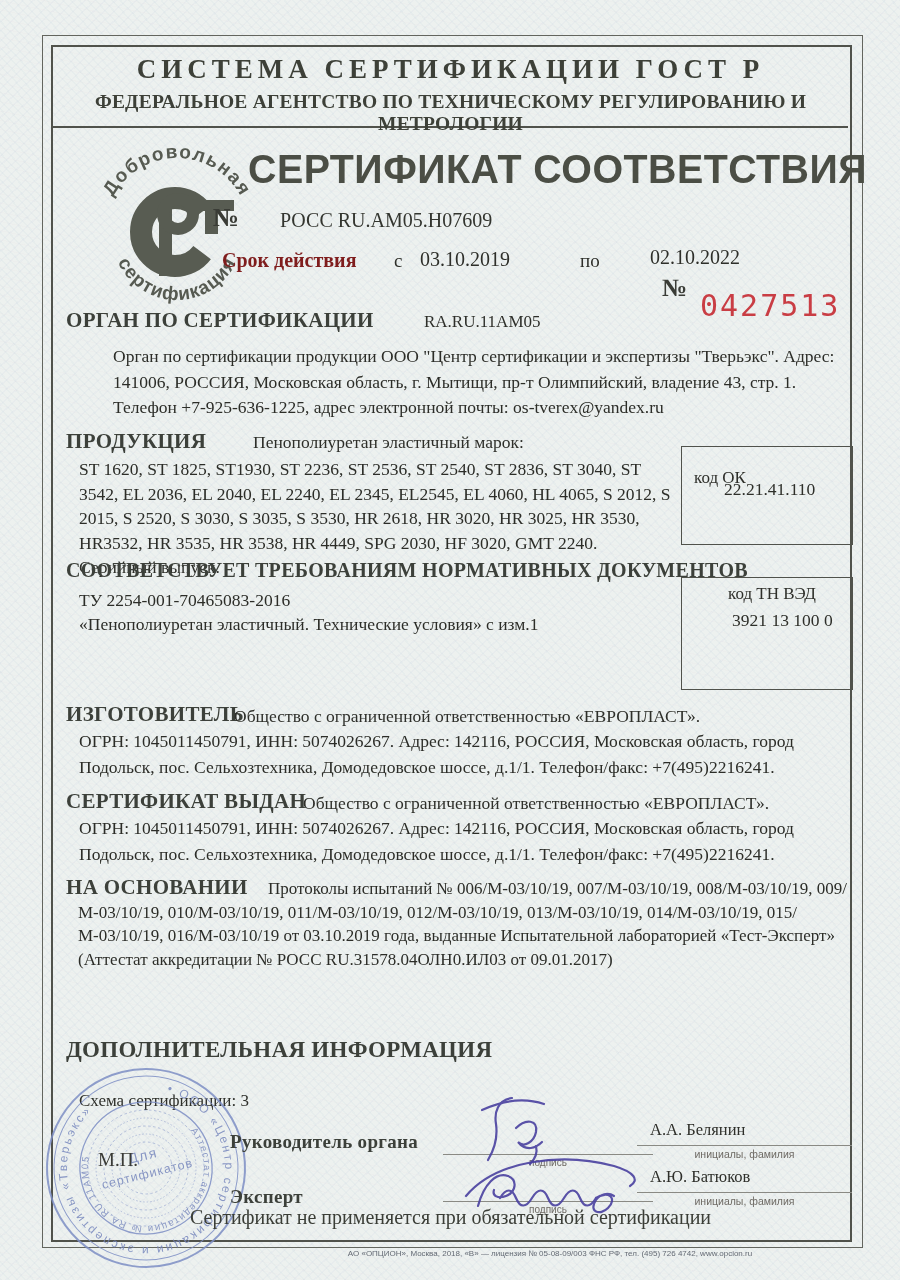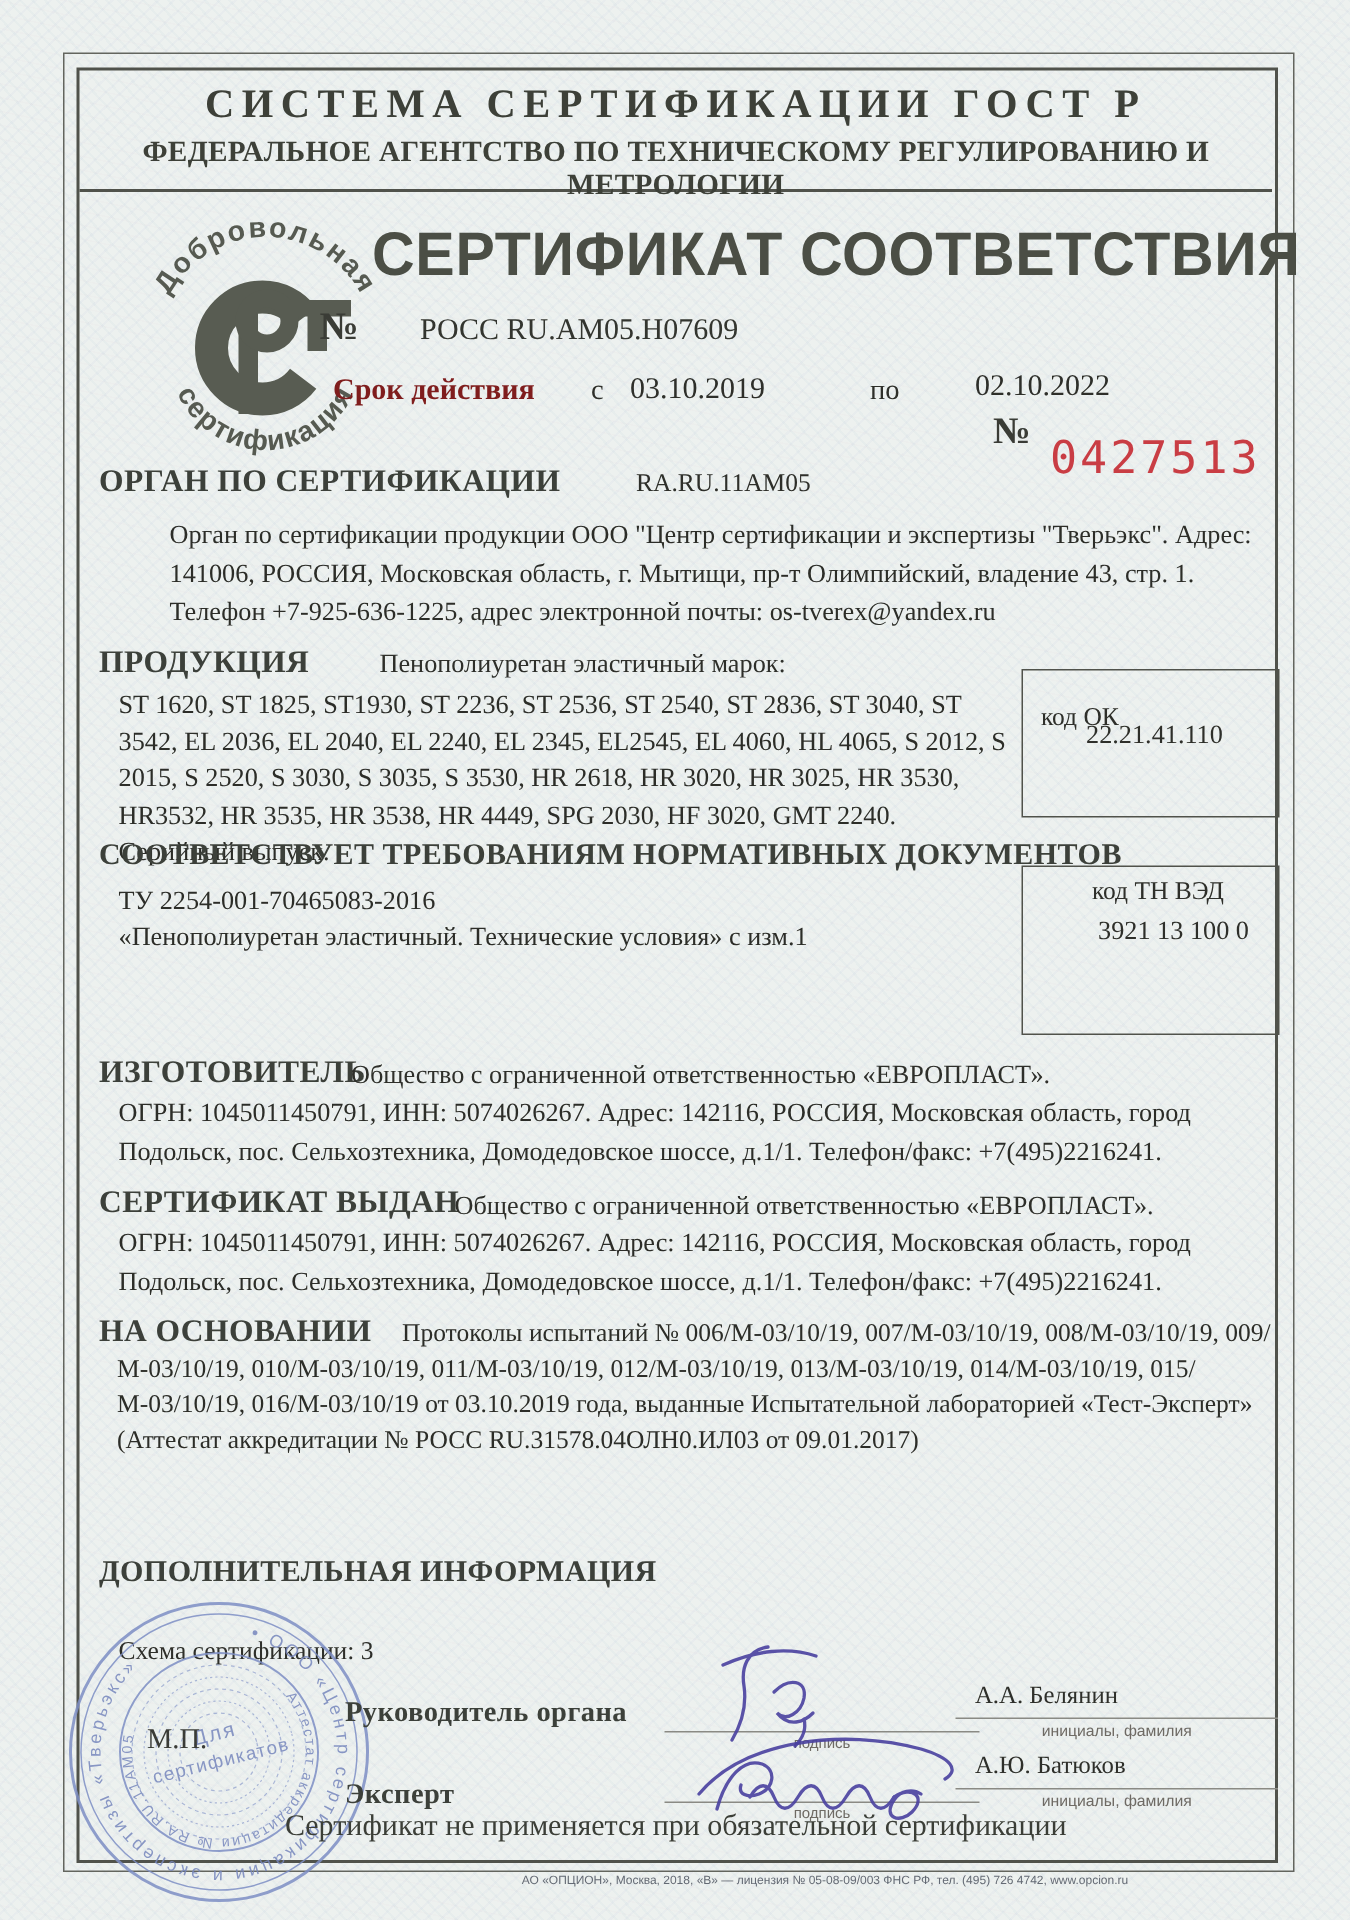--- a/index.html
+++ b/index.html
@@ -102,21 +102,21 @@
 <div class="abs" style="left:234px;top:706px;font-size:17.5px;">Общество с ограниченной ответственностью «ЕВРОПЛАСТ».</div>
 <div class="abs body-txt" style="left:79px;top:729px;width:748px;">ОГРН: 1045011450791, ИНН: 5074026267. Адрес: 142116, РОССИЯ, Московская область, город Подольск, пос. Сельхозтехника, Домодедовское шоссе, д.1/1. Телефон/факс: +7(495)2216241.</div>
 
 <div class="abs sec-head" style="left:66px;top:789px;font-size:21px;">СЕРТИФИКАТ ВЫДАН</div>
 <div class="abs" style="left:303px;top:793px;font-size:17.5px;">Общество с ограниченной ответственностью «ЕВРОПЛАСТ».</div>
 <div class="abs body-txt" style="left:79px;top:816px;width:748px;">ОГРН: 1045011450791, ИНН: 5074026267. Адрес: 142116, РОССИЯ, Московская область, город Подольск, пос. Сельхозтехника, Домодедовское шоссе, д.1/1. Телефон/факс: +7(495)2216241.</div>
 
 <div class="abs sec-head" style="left:66px;top:875px;font-size:21px;">НА ОСНОВАНИИ</div>
 <div class="abs" style="left:78px;top:877px;width:782px;font-size:17px;line-height:23.5px;text-indent:190px;color:#2c2d28;">Протоколы испытаний № 006/М-03/10/19, 007/М-03/10/19, 008/М-03/10/19, 009/М-03/10/19, 010/М-03/10/19, 011/М-03/10/19, 012/М-03/10/19, 013/М-03/10/19, 014/М-03/10/19, 015/М-03/10/19, 016/М-03/10/19 от 03.10.2019 года, выданные Испытательной лабораторией «Тест-Эксперт» (Аттестат аккредитации № РОСС RU.31578.04ОЛН0.ИЛ03 от 09.01.2017)</div>
 
-<div class="abs sec-head" style="left:66px;top:1037px;font-size:20px;">ДОПОЛНИТЕЛЬНАЯ ИНФОРМАЦИЯ</div>
+<div class="abs sec-head" style="left:66px;top:1037px;font-size:23px;">ДОПОЛНИТЕЛЬНАЯ ИНФОРМАЦИЯ</div>
 <div class="abs" style="left:79px;top:1091px;font-size:17px;">Схема сертификации: 3</div>
 
 <svg class="abs" style="left:38px;top:1060px;transform:rotate(-14deg);opacity:.85;" width="216" height="216" viewBox="0 0 216 216">
   <defs>
     <path id="stampOuter" d="M 108,29 a 79,79 0 1 1 -0.05,0" fill="none"></path>
     <path id="stampInner" d="M 108,50 a 58,58 0 1 1 -0.05,0" fill="none"></path>
   </defs>
   <circle cx="108" cy="108" r="99" fill="none" stroke="#7e8fc5" stroke-width="2"></circle>
   <circle cx="108" cy="108" r="92" fill="none" stroke="#7e8fc5" stroke-width="1"></circle>
   <circle cx="108" cy="108" r="66" fill="none" stroke="#7e8fc5" stroke-width="1.3"></circle>

